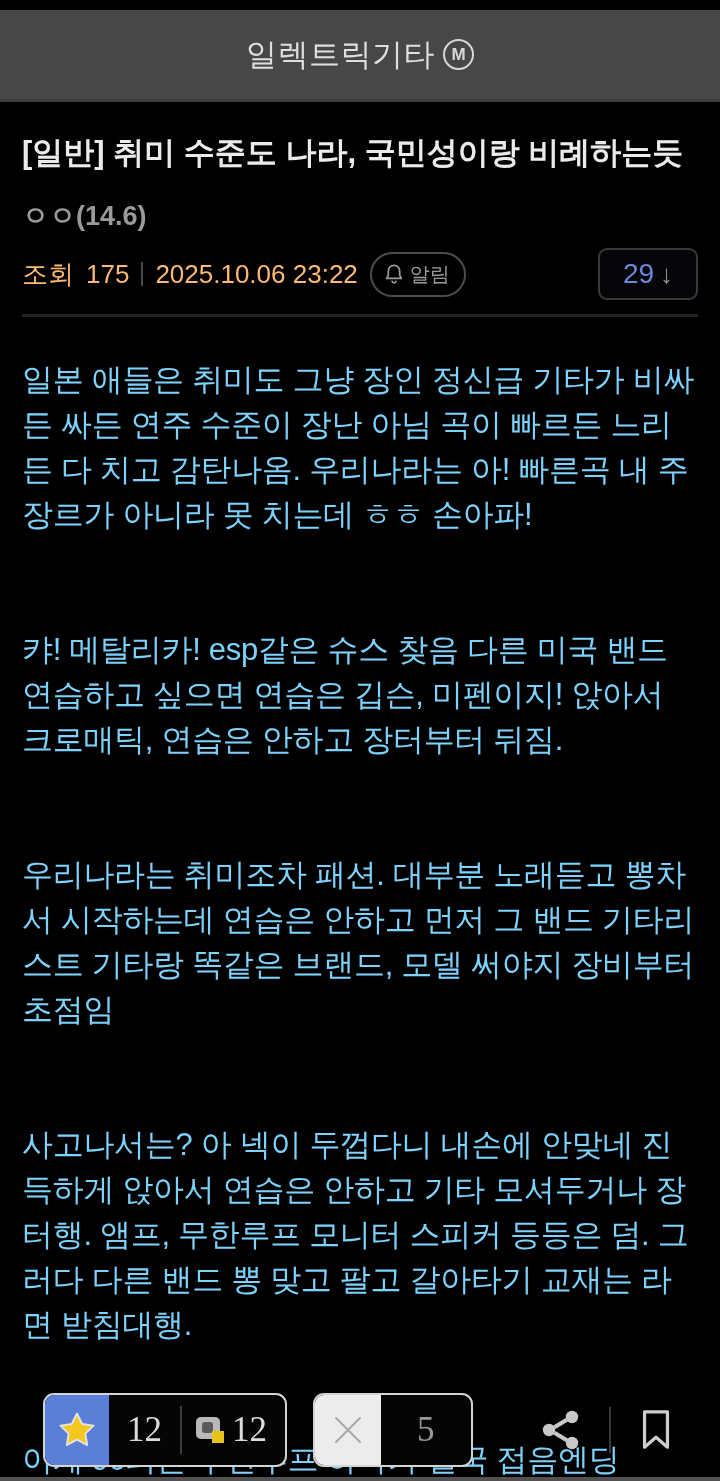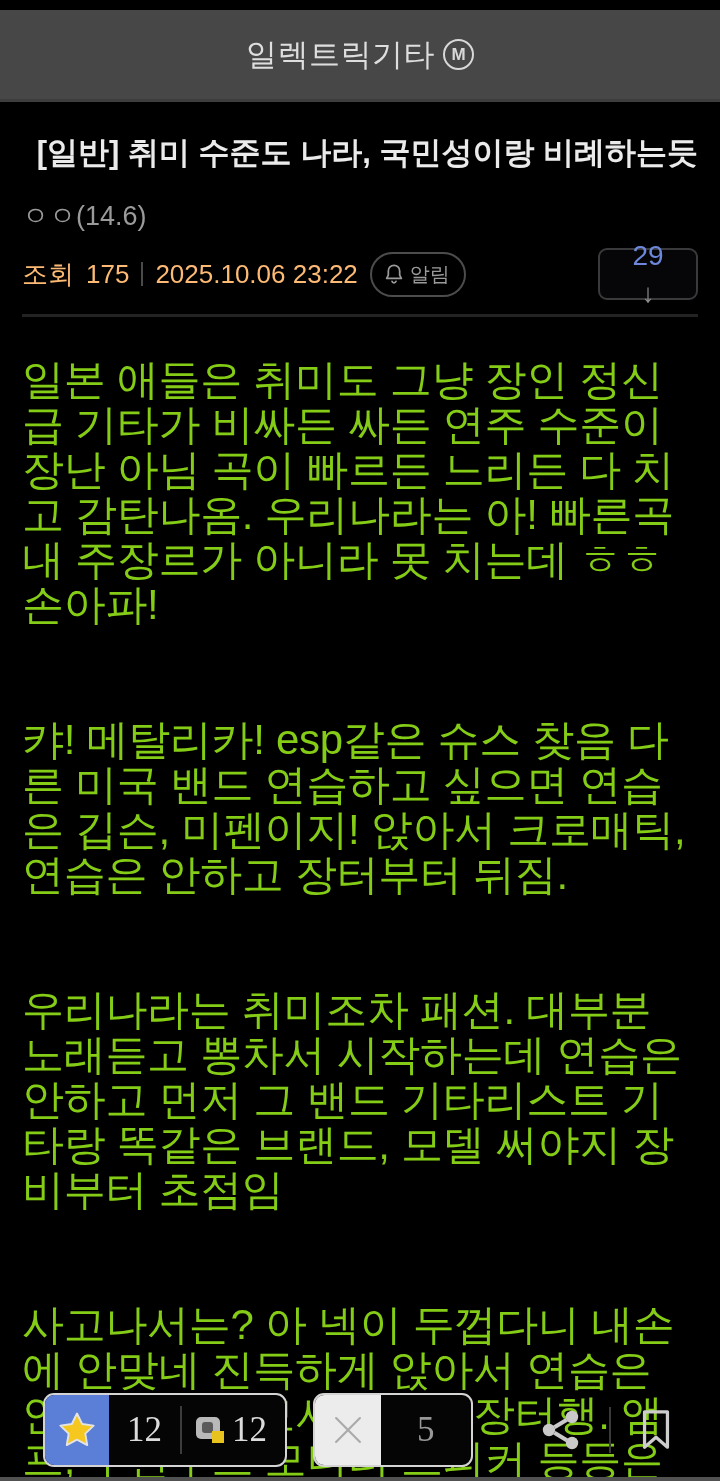--- a/index.html
+++ b/index.html
@@ -43,26 +43,26 @@
   }
 
   
   .content { padding: 0 22px; }
   .post-title {
     margin-top: 30px;
     font-size: 31px;
     font-weight: 700;
     color: #ebebeb;
     line-height: 42px;
-    text-align: right;
   }
   .post-author {
     margin-top: 24px;
     font-size: 27px;
     color: #9a9a9a;
+    font-weight: bold;
   }
   .meta-row {
     margin-top: 14px;
     display: flex;
     align-items: center;
   }
   .meta-left {
     display: flex;
     align-items: center;
     gap: 12px;
@@ -94,38 +94,37 @@
     height: 52px;
     background: #060608;
     border: 2px solid #3a3a3c;
     border-radius: 9px;
     display: inline-flex;
     align-items: center;
     justify-content: center;
     gap: 6px;
     font-family: inherit;
     cursor: pointer;
-    flex-direction: column;
   }
   .comments-count { color: #6d87dd; font-size: 28px; }
   .comments-arrow { color: #8f8f8f; font-size: 26px; }
 
   .head-divider {
     margin-top: 14px;
     height: 3px;
     background: #232323;
     border: none;
   }
 
   
   .post-body { margin-top: 40px; }
   .post-body p {
-    font-size: 42px;
+    font-size: 31px;
     line-height: 45px;
-    color: #84cc16;
+    color: #7dd3fc;
     letter-spacing: -0.3px;
     margin: 15px 0 90px 0;
   }
   .post-body p:last-child { margin-bottom: 0; }
 
   
   .action-bar {
     position: absolute;
     left: 0; right: 0;
     bottom: 14px;

